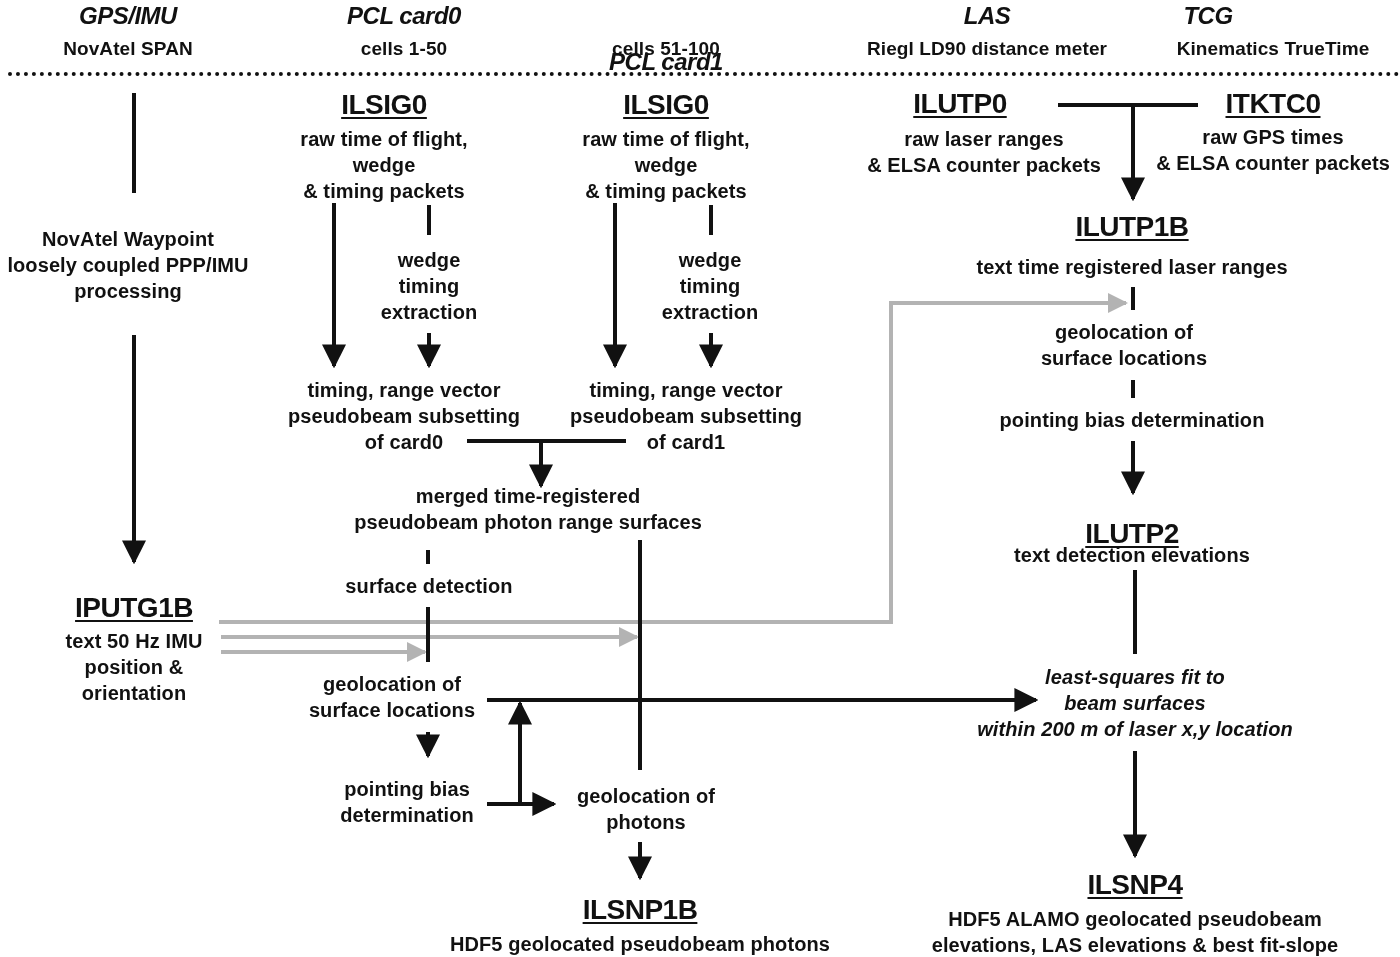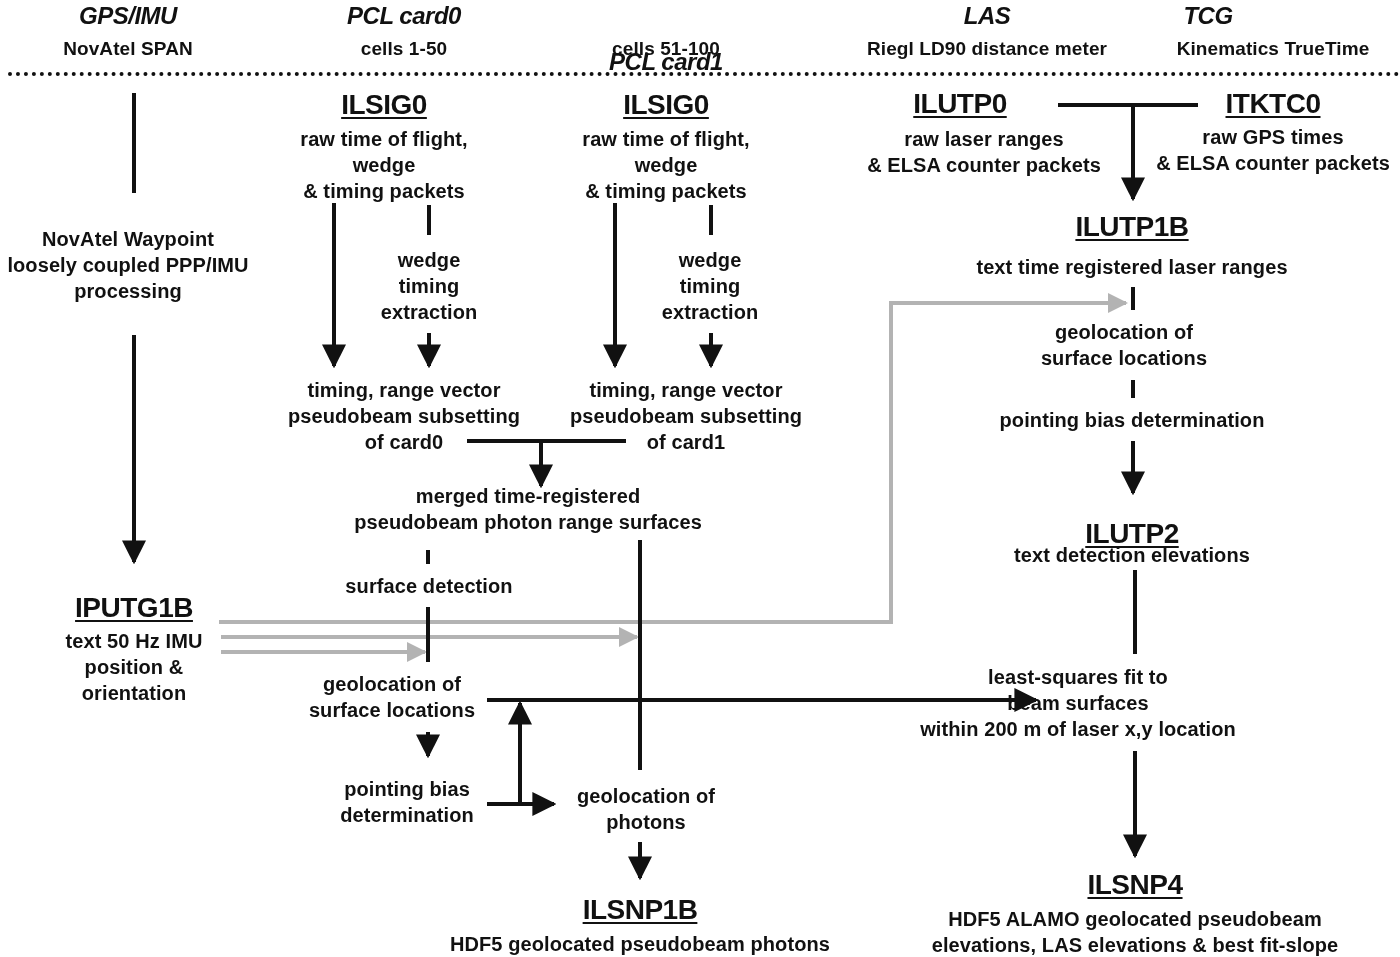--- a/index.html
+++ b/index.html
@@ -80,21 +80,21 @@
 <div class="t prod" style="left:1273px; top:87px;">ITKTC0</div>
 <div class="t ml" style="left:1273px; top:124px;">raw GPS times
 &amp; ELSA counter packets</div>
 <div class="t prod" style="left:1132px; top:210px;">ILUTP1B</div>
 <div class="t" style="left:1132px; top:254px;">text time registered laser ranges</div>
 <div class="t ml" style="left:1124px; top:319px;">geolocation of
 surface locations</div>
 <div class="t" style="left:1132px; top:407px;">pointing bias determination</div>
 <div class="t prod" style="left:1132px; top:505px;margin-top:12px;">ILUTP2</div>
 <div class="t" style="left:1132px; top:542px;">text detection elevations</div>
-<div class="t ml" style="left:1078px; top:664px;">least-squares fit to
+<div class="t ml" style="left:1135px; top:664px;font-style:italic;">least-squares fit to
 beam surfaces
 within 200 m of laser x,y location</div>
 <div class="t prod" style="left:1135px; top:868px;">ILSNP4</div>
 <div class="t ml" style="left:1135px; top:906px;">HDF5 ALAMO geolocated pseudobeam
 elevations, LAS elevations &amp; best fit-slope</div>
 
 <svg id="links" viewBox="0 0 1400 957">
   <defs>
     <marker id="ah" viewBox="0 0 10 10" refX="9" refY="5" markerWidth="6" markerHeight="6" orient="auto-start-reverse" markerUnits="strokeWidth">
       <path d="M0,0 L10,5 L0,10 z" fill="#111"></path>

